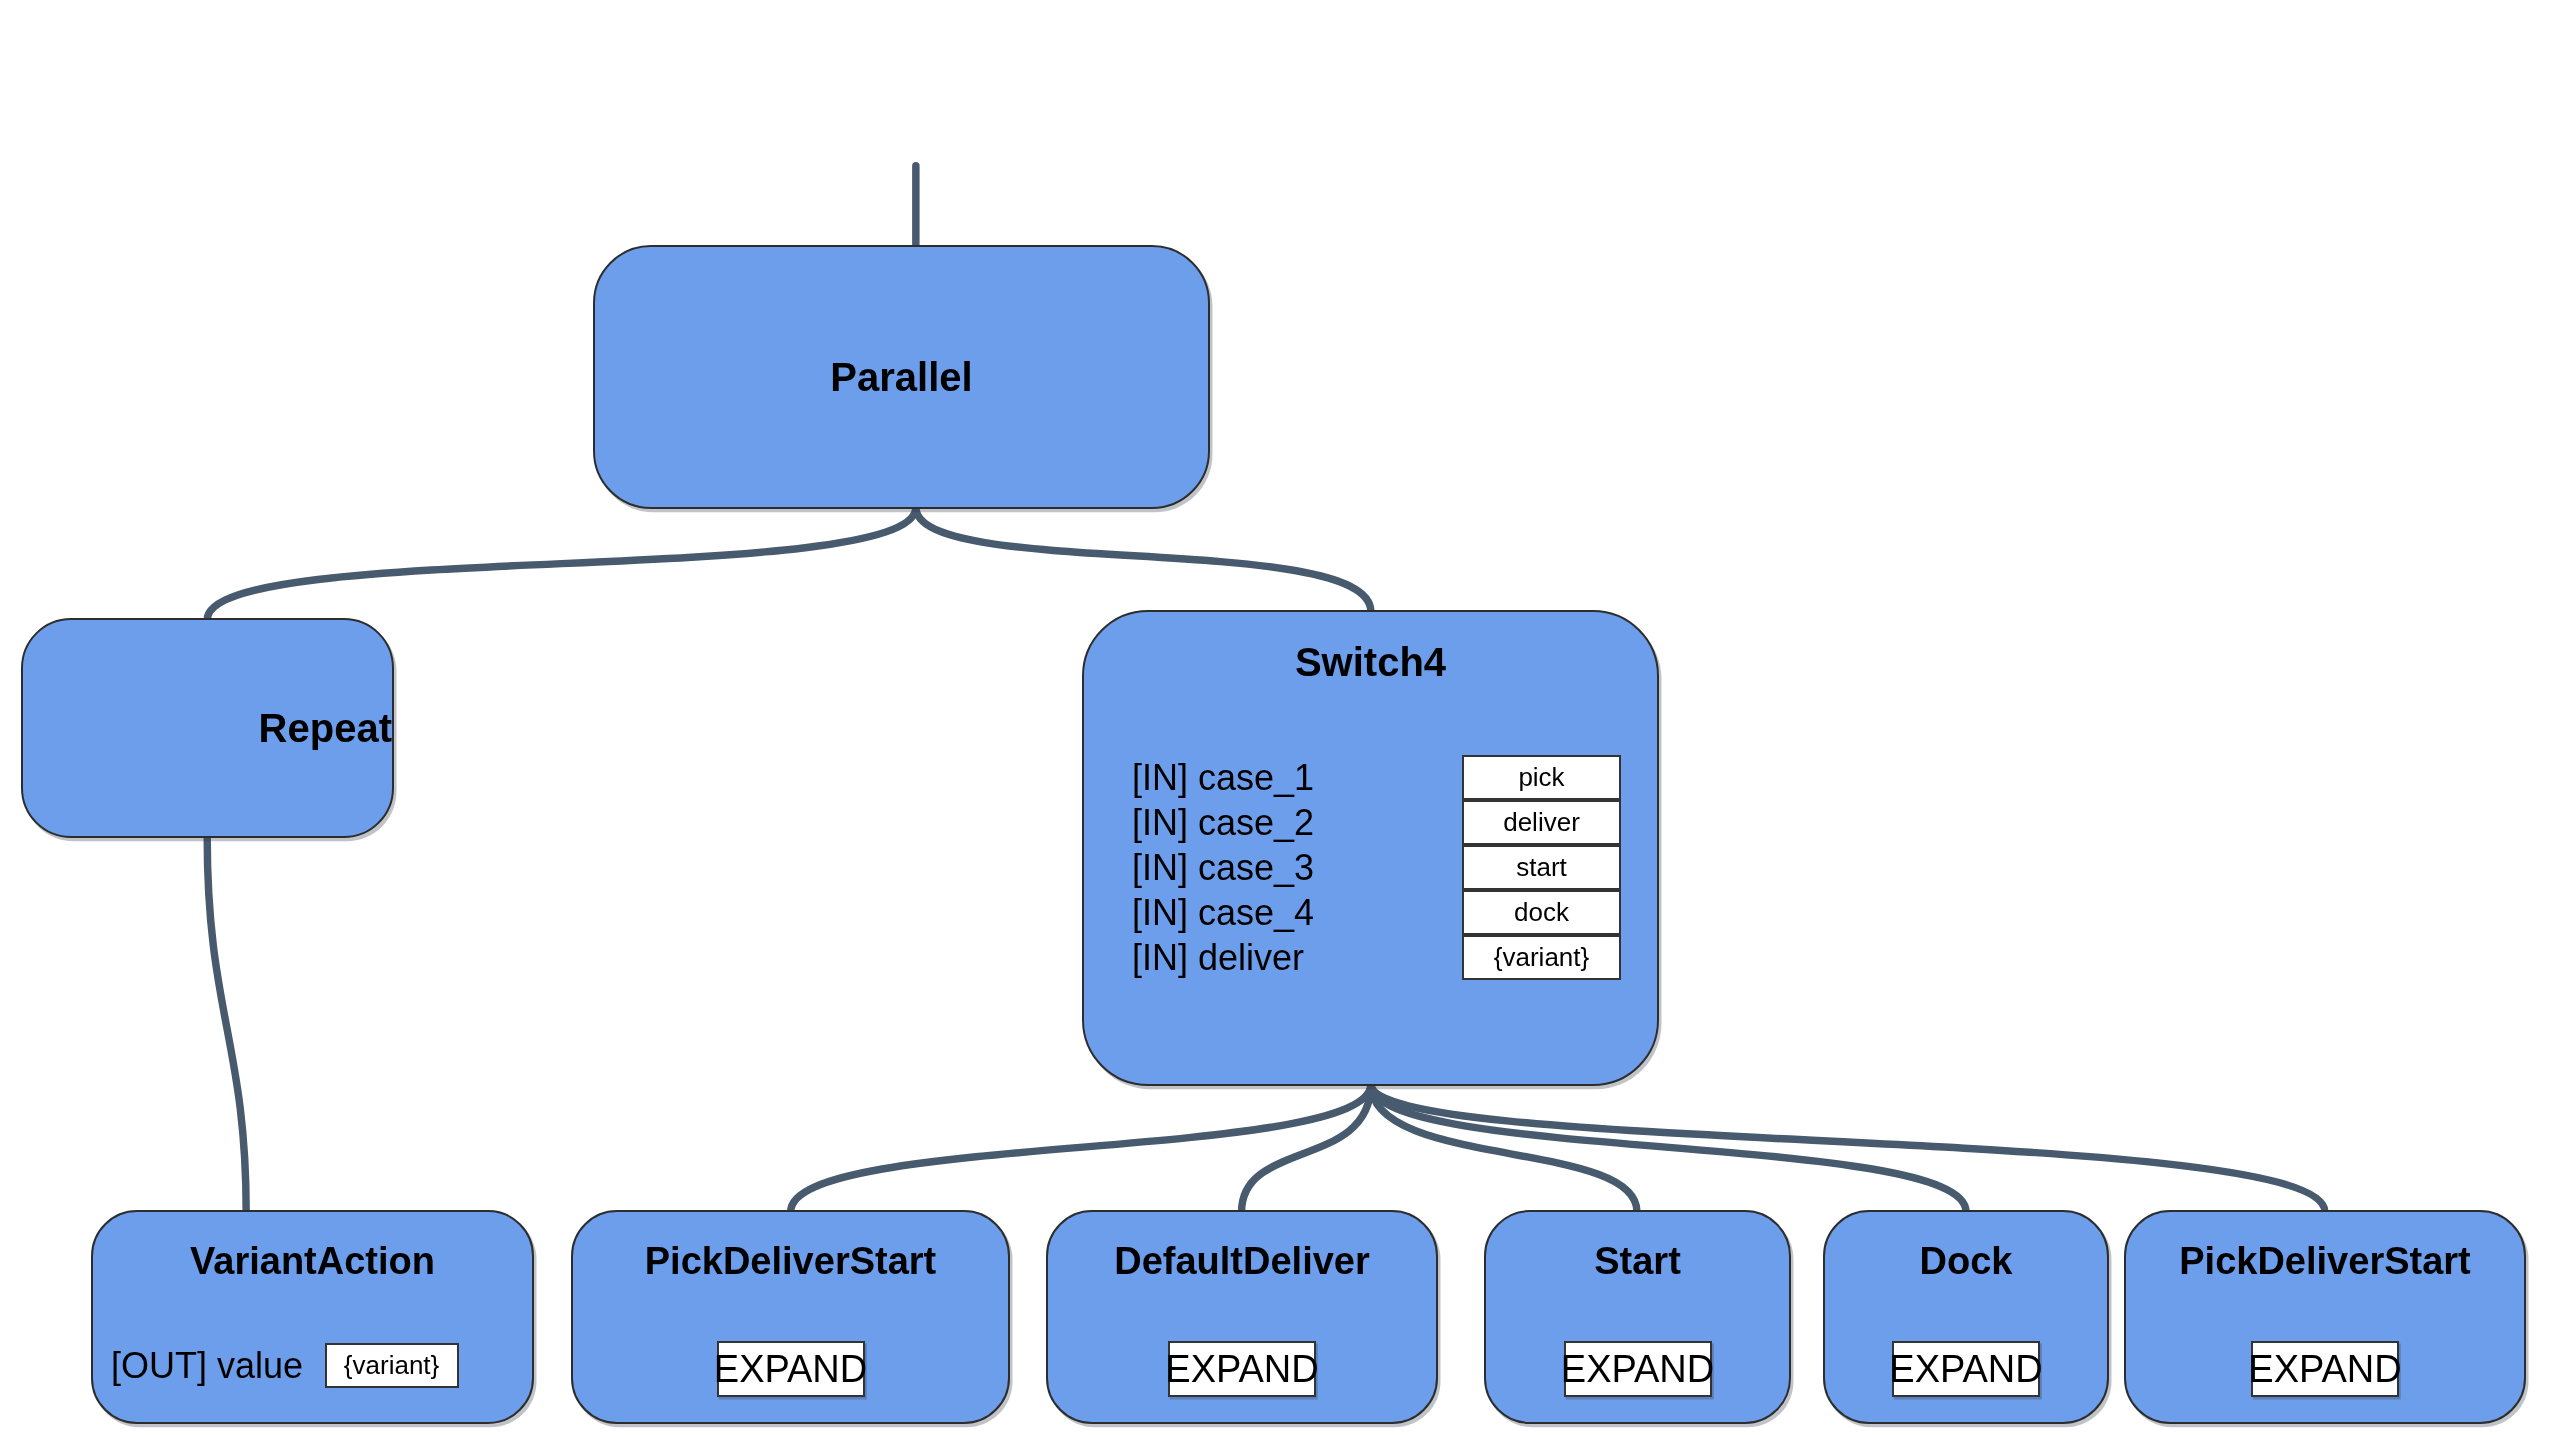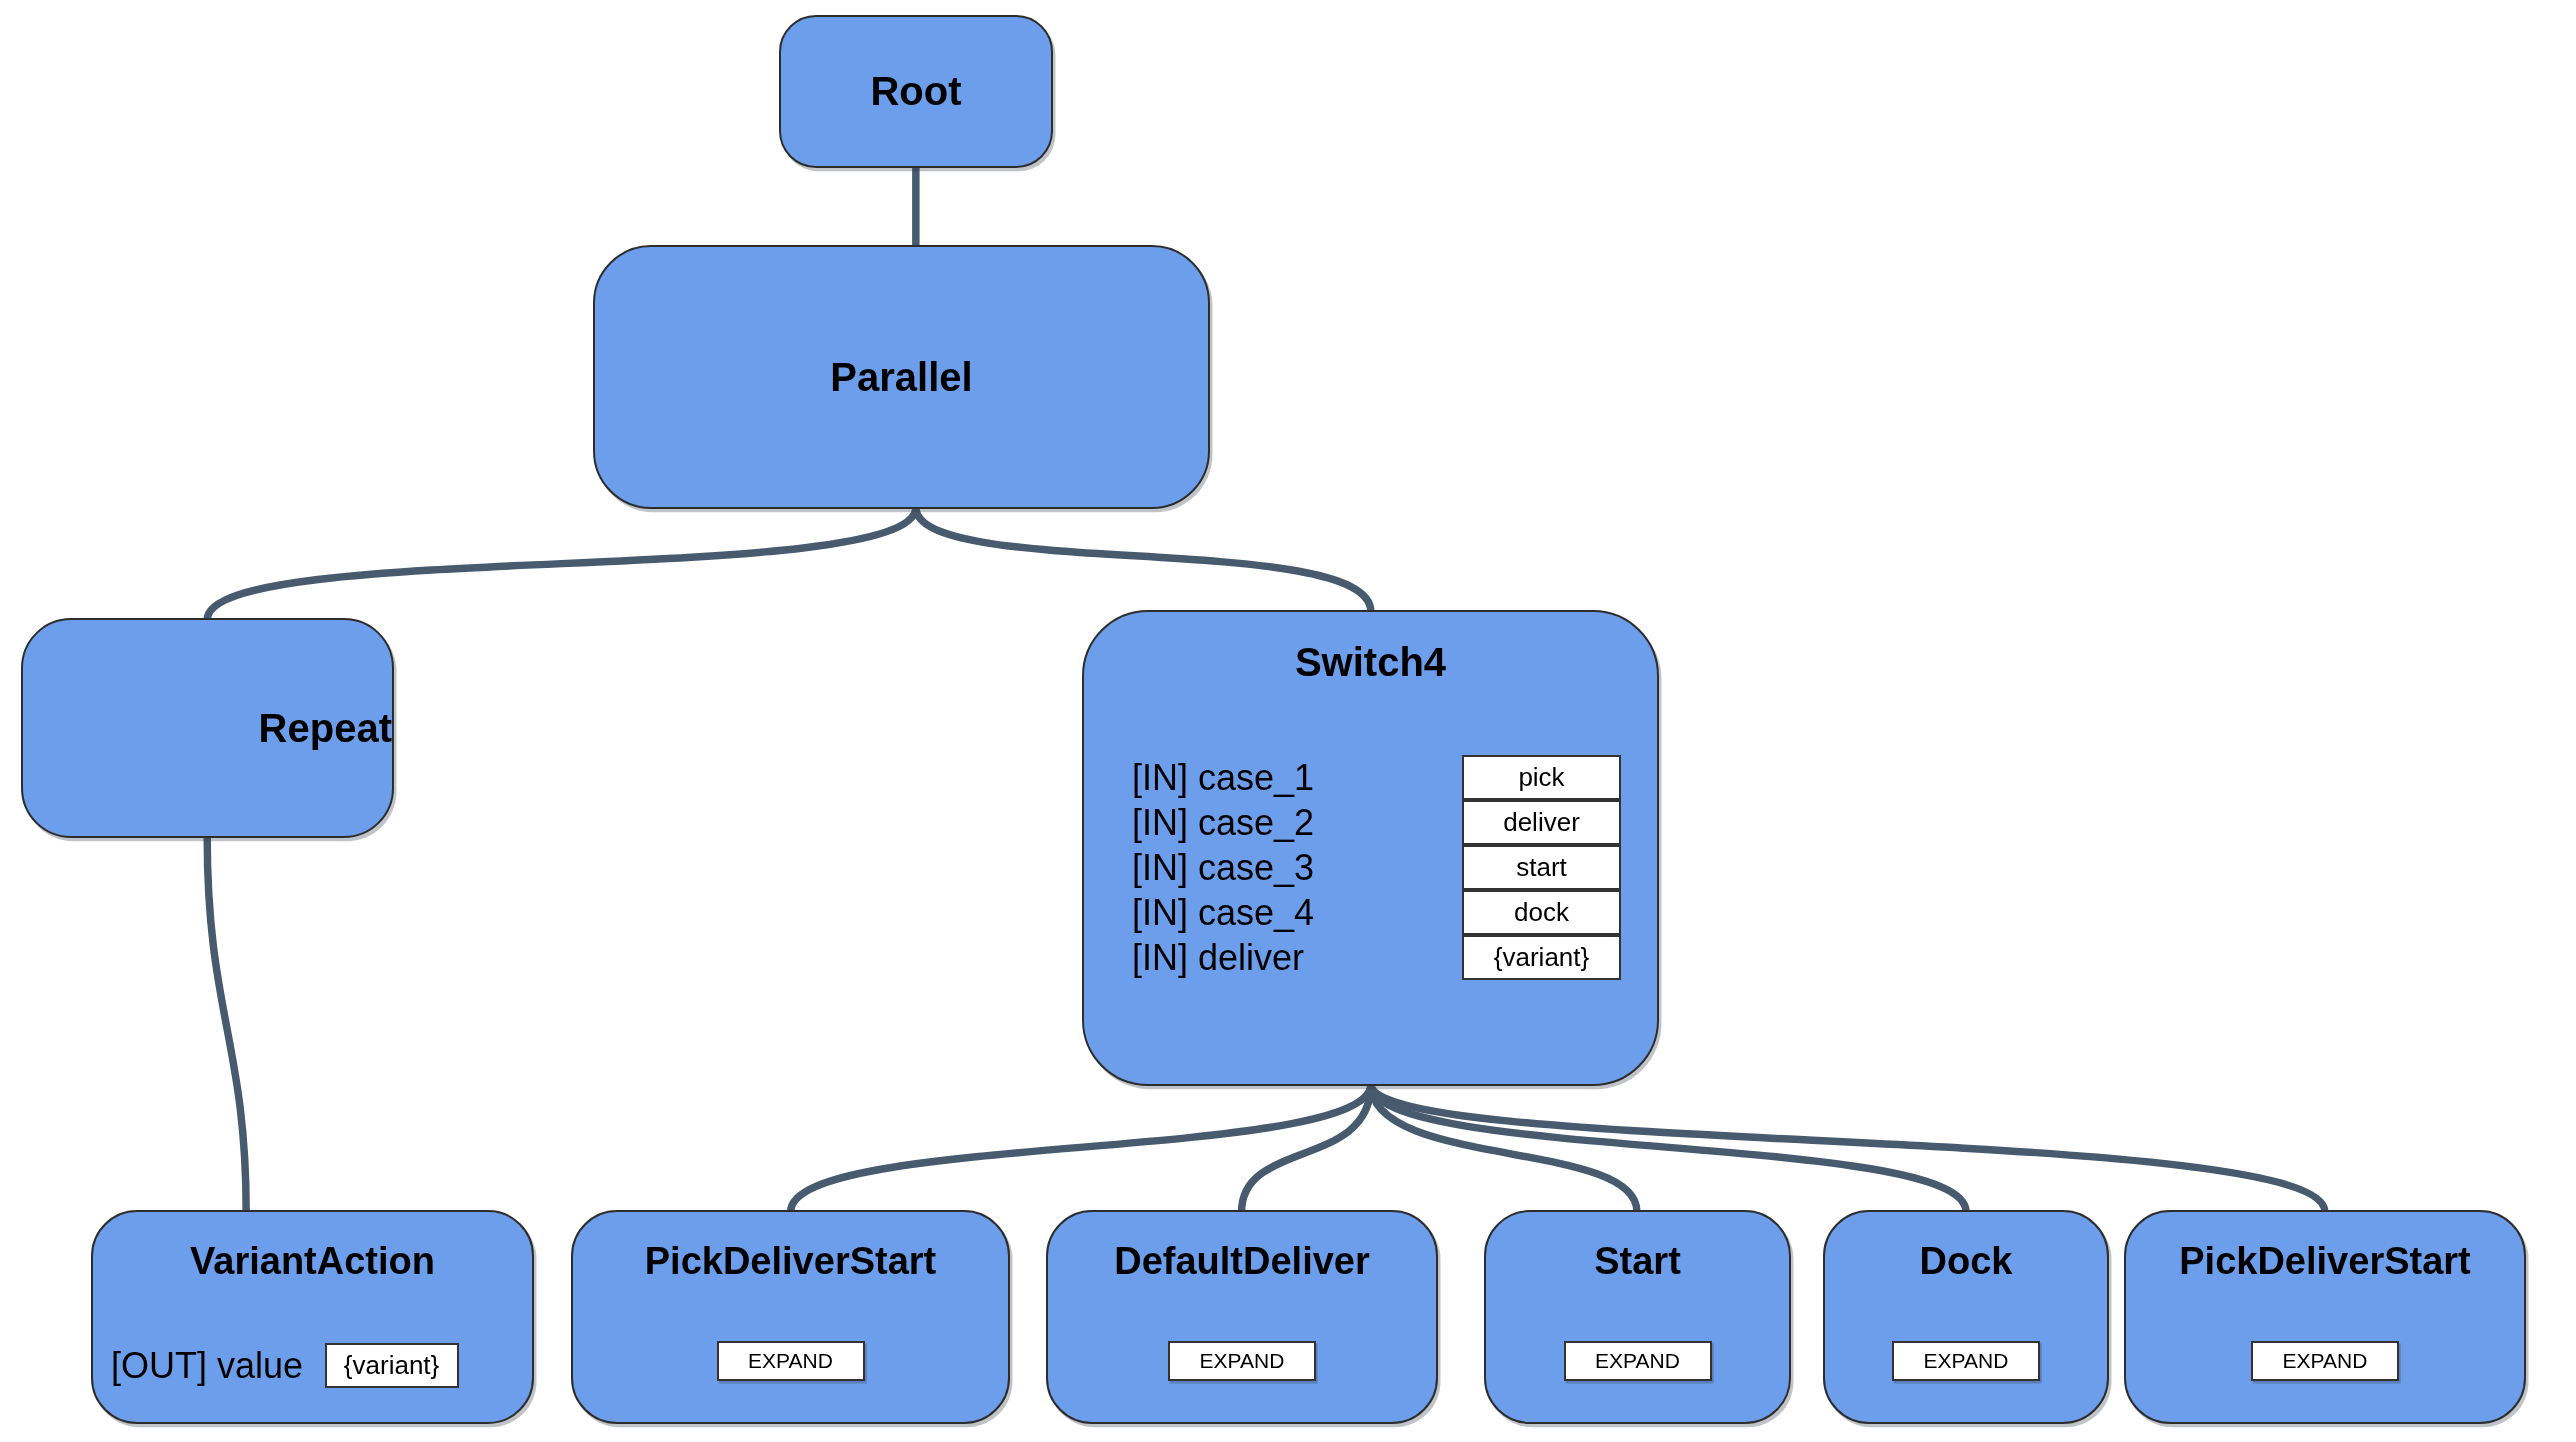--- a/index.html
+++ b/index.html
@@ -46,26 +46,26 @@
     box-sizing:border-box;
     width:159px;height:45px;
     background:var(--box-bg);
     border:2.5px solid var(--box-border);
     font-size:26px;
   }
   .vrow{position:absolute;left:18px;top:131px;display:flex;align-items:center;gap:21.5px;}
   .vrow .port-value{width:134px;}
   .expand-btn{
     position:absolute;top:129px;left:50%;transform:translateX(-50%);
-    width:148px;height:40px;
+    width:148px;height:56px;
     background:var(--box-bg);
     border:2.5px solid var(--box-border);
     box-sizing:border-box;
     display:flex;align-items:center;justify-content:center;
-    font-size:21px;
+    font-size:38px;
     padding:0;
     color:var(--text);
     box-shadow:1.7px 2.5px 0 rgba(45,55,70,0.30);
   }
 </style>
 </head>
 <body>
 
 <div id="canvas">
 
@@ -74,23 +74,20 @@
     <path d="M 1105 612 C 1105 710 250 650 250 748"></path>
     <path d="M 1105 612 C 1105 700 1654 640 1654 738"></path>
     <path d="M 250 1010 C 250 1220 297 1260 297 1462"></path>
     <path d="M 1654 1308 C 1654 1402 954 1366 954 1462"></path>
     <path d="M 1654 1308 C 1654 1410 1498 1375 1498 1462"></path>
     <path d="M 1654 1308 C 1654 1410 1975 1375 1975 1462"></path>
     <path d="M 1654 1308 C 1654 1402 2372 1366 2372 1462"></path>
     <path d="M 1654 1308 C 1654 1395 2805 1356 2805 1462"></path>
   </svg>
 
-  <div class="node center-title" style="left:779px;top:15px;width:274px;height:153px;border-radius:37px;">
-    <div class="ctitle">Root</div>
-  </div>
 
   <div class="node center-title" style="left:593px;top:245px;width:617px;height:264px;border-radius:58px;">
     <div class="ctitle">Parallel</div>
   </div>
 
   <div class="node center-title" style="left:21px;top:618px;width:373px;height:220px;border-radius:50px;justify-content:flex-end;">
     <div class="ctitle">Repeat</div>
   </div>
 
   <div class="node" style="left:1082px;top:610px;width:577px;height:476px;border-radius:66px;">

